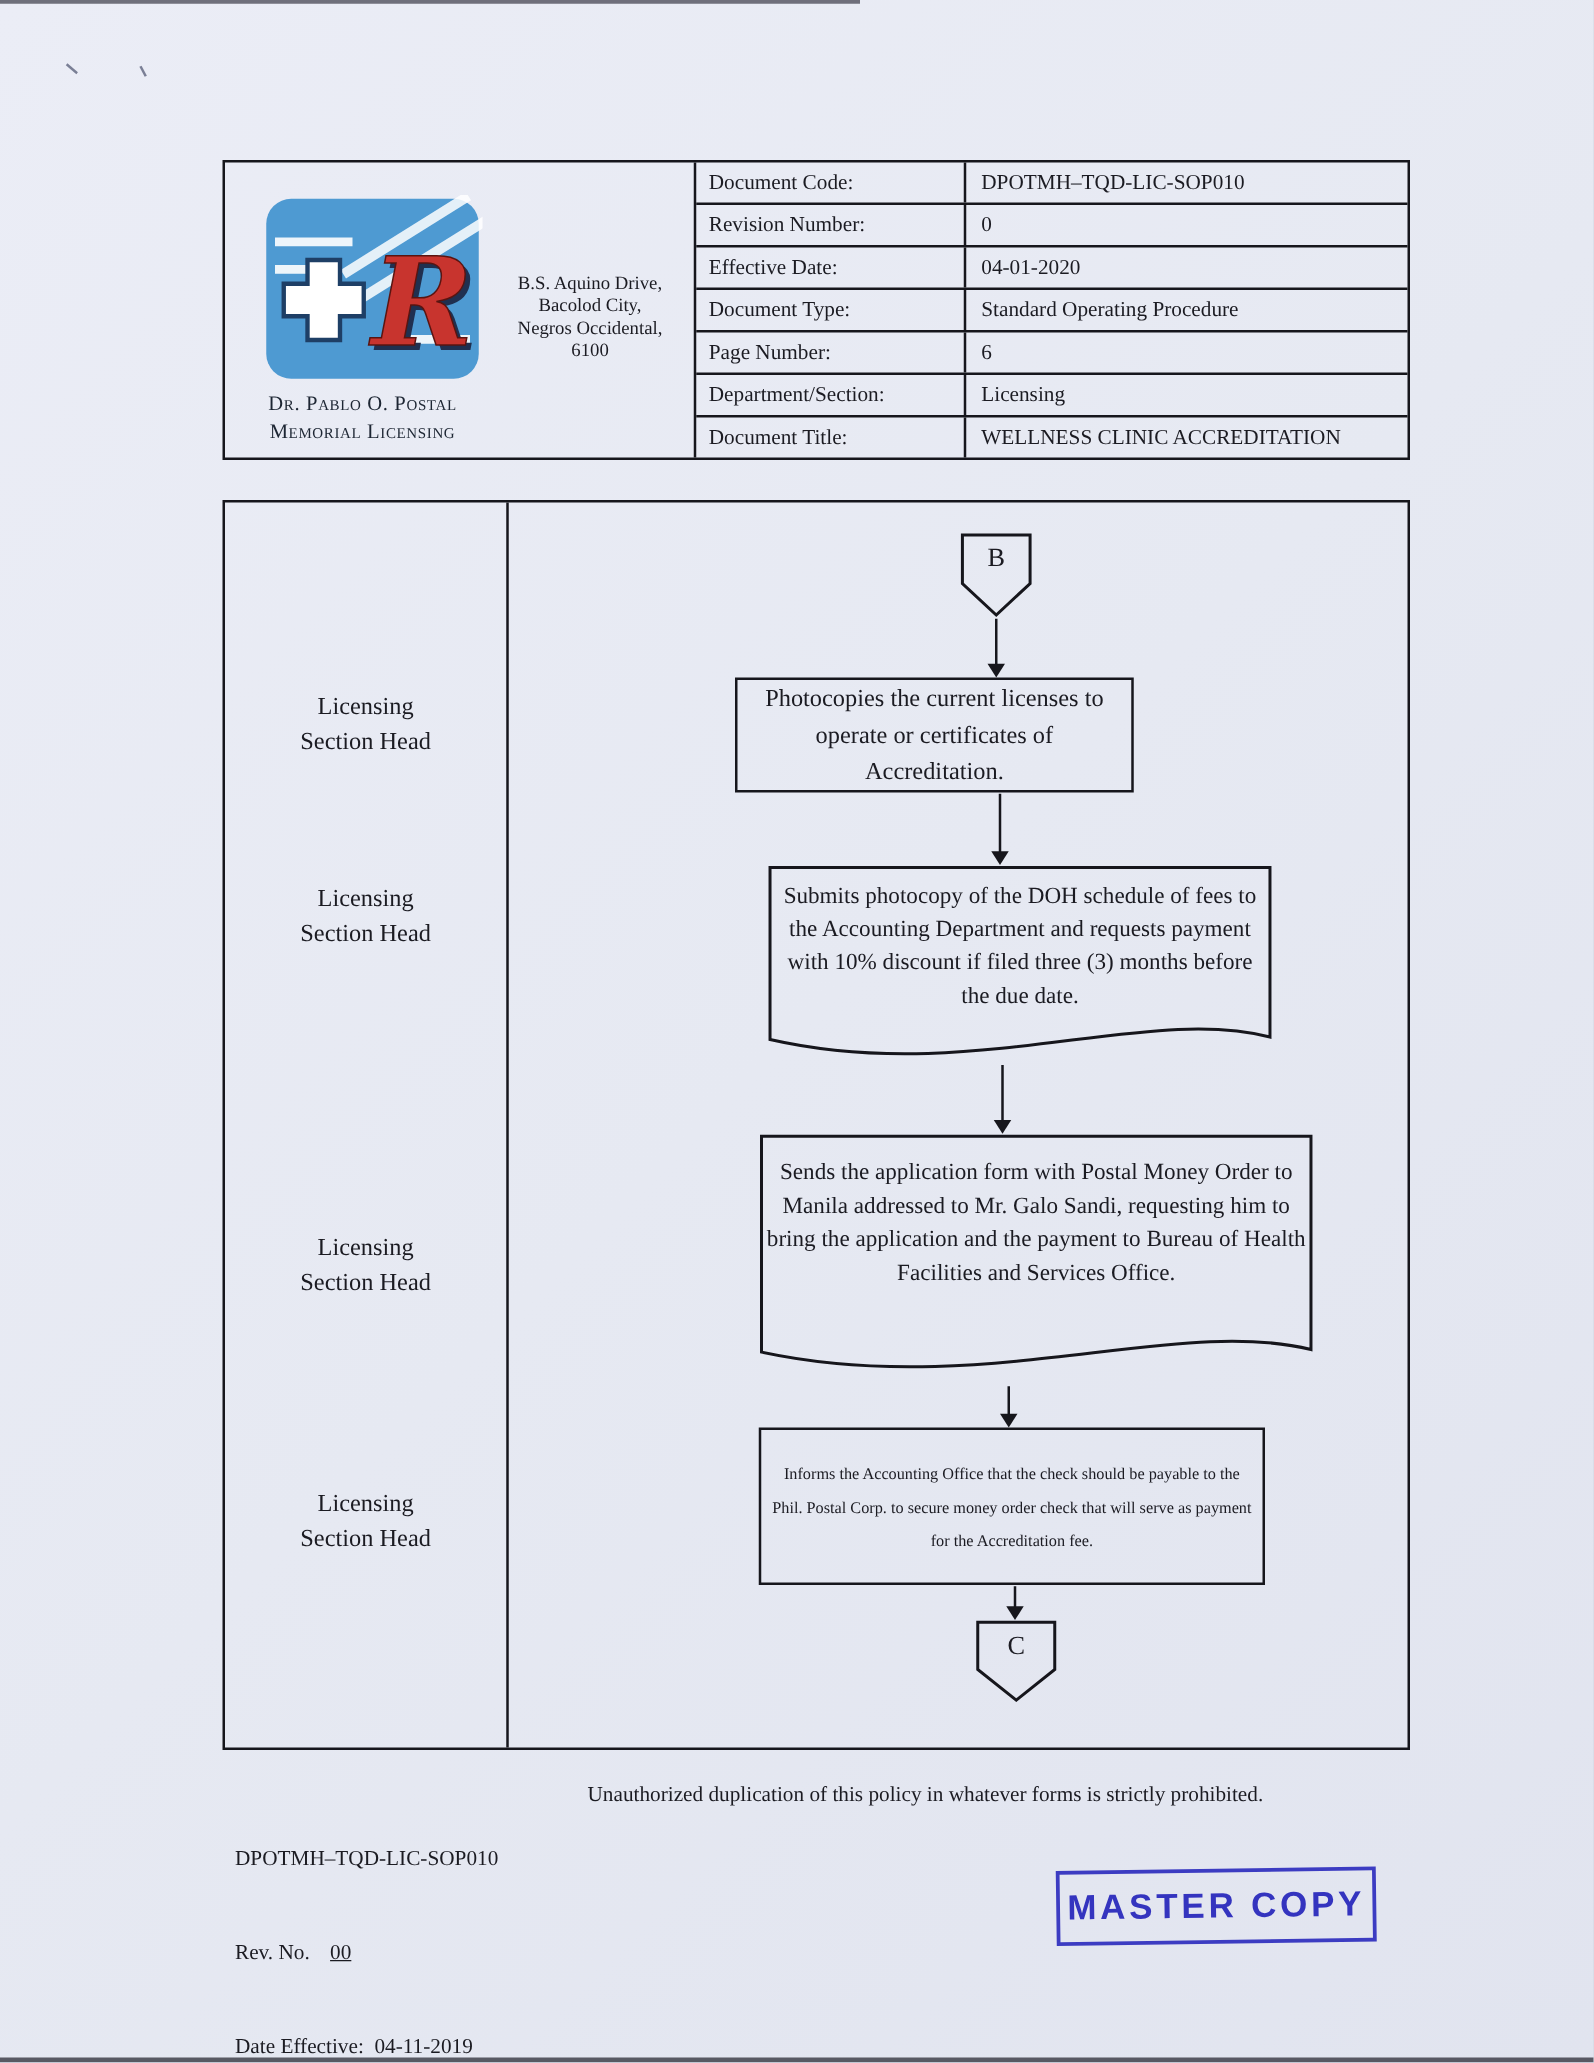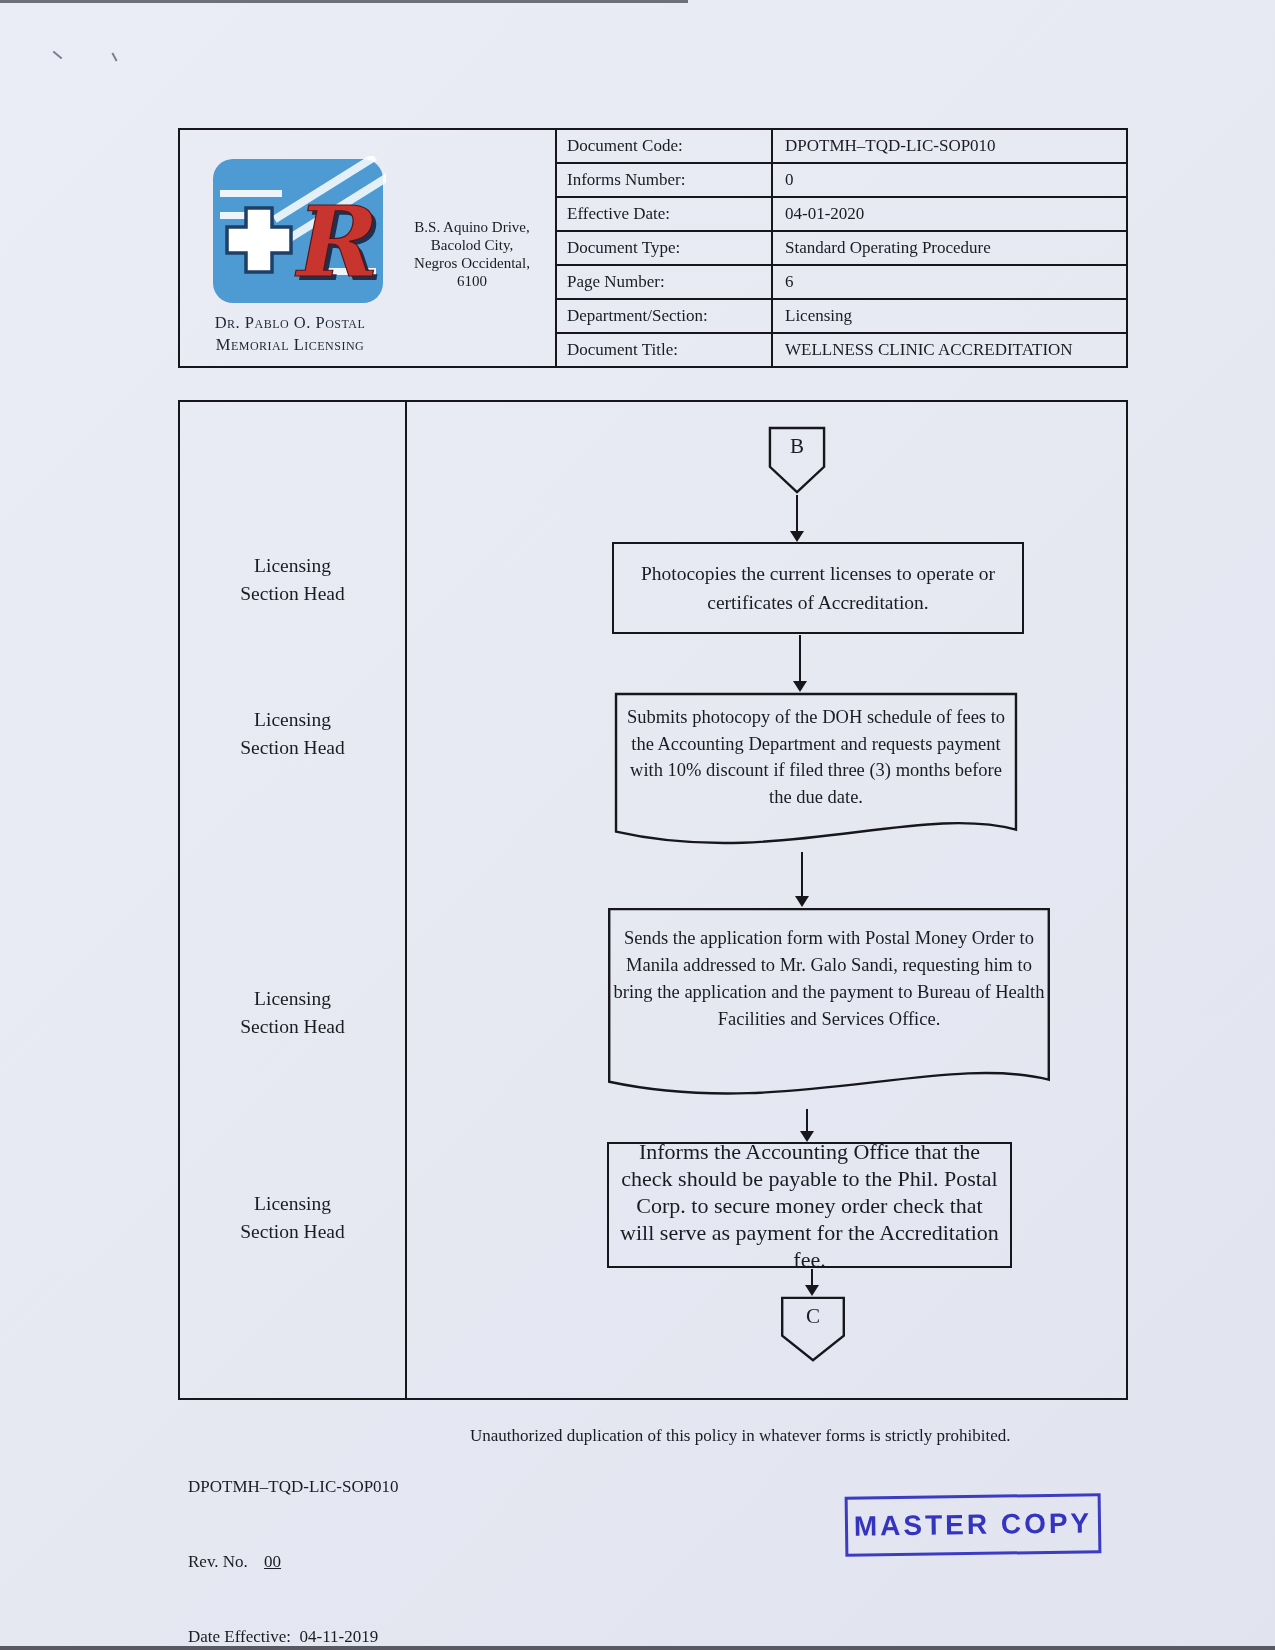--- a/index.html
+++ b/index.html
@@ -43,22 +43,22 @@
   .arrow { position:absolute; width:16px; }
   .arrow .shaft { position:absolute; left:7px; top:0; bottom:9px; width:2.4px; background:#16161c; }
   .arrow .head { position:absolute; left:1px; bottom:0; width:0; height:0; border-left:7px solid transparent; border-right:7px solid transparent; border-top:11px solid #16161c; }
   .arrow1{ left:609px; top:93px;  height:47px; }
   .arrow2{ left:612px; top:233px; height:57px; }
   .arrow3{ left:614px; top:450px; height:55px; }
   .arrow4{ left:619px; top:707px; height:33px; }
   .arrow5{ left:624px; top:867px; height:27px; }
 
   .process-box { position:absolute; border:2.6px solid #16161c; display:flex; align-items:center; justify-content:center; text-align:center; box-sizing:border-box; }
-  .box1 { left:432px; top:140px; width:412px; height:92px; font-size:19.5px; line-height:29px; padding:4px 16px; }
-  .box2 { left:427px; top:740px; width:405px; height:126px; font-size:22px; line-height:27px; padding:4px 8px; }
+  .box1 { left:408px; top:140px; width:319px; height:92px; font-size:19.5px; line-height:29px; padding:4px 16px; }
+  .box2 { left:427px; top:740px; width:405px; height:126px; font-size:13px; line-height:27px; padding:4px 8px; }
 
   .doc-shape { position:absolute; }
   .doc-shape svg { position:absolute; left:0; top:0; width:100%; height:100%; }
   .doc-shape path { fill:none; stroke:#16161c; stroke-width:2.4; vector-effect:non-scaling-stroke; }
   .doc-text { position:absolute; left:6px; right:6px; text-align:center; }
   .doc1 { left:434px; top:290px; width:404px; height:172px; }
   .doc1 .doc-text { top:12px; font-size:18.5px; line-height:26.5px; }
   .doc2 { left:427px; top:505px; width:444px; height:208px; }
   .doc2 .doc-text { top:18px; font-size:18.5px; line-height:27px; }
 
@@ -105,21 +105,21 @@
 Bacolod City,
 Negros Occidental,
 6100</div>
     </div>
     <div class="ht-rows">
       <div class="ht-row">
         <div class="ht-label">Document Code:</div>
         <div class="ht-value">DPOTMH–TQD-LIC-SOP010</div>
       </div>
       <div class="ht-row">
-        <div class="ht-label">Informs Number:</div>
+        <div class="ht-label">Revision Number:</div>
         <div class="ht-value">0</div>
       </div>
       <div class="ht-row">
         <div class="ht-label">Effective Date:</div>
         <div class="ht-value">04-01-2020</div>
       </div>
       <div class="ht-row">
         <div class="ht-label">Document Type:</div>
         <div class="ht-value">Standard Operating Procedure</div>
       </div>

